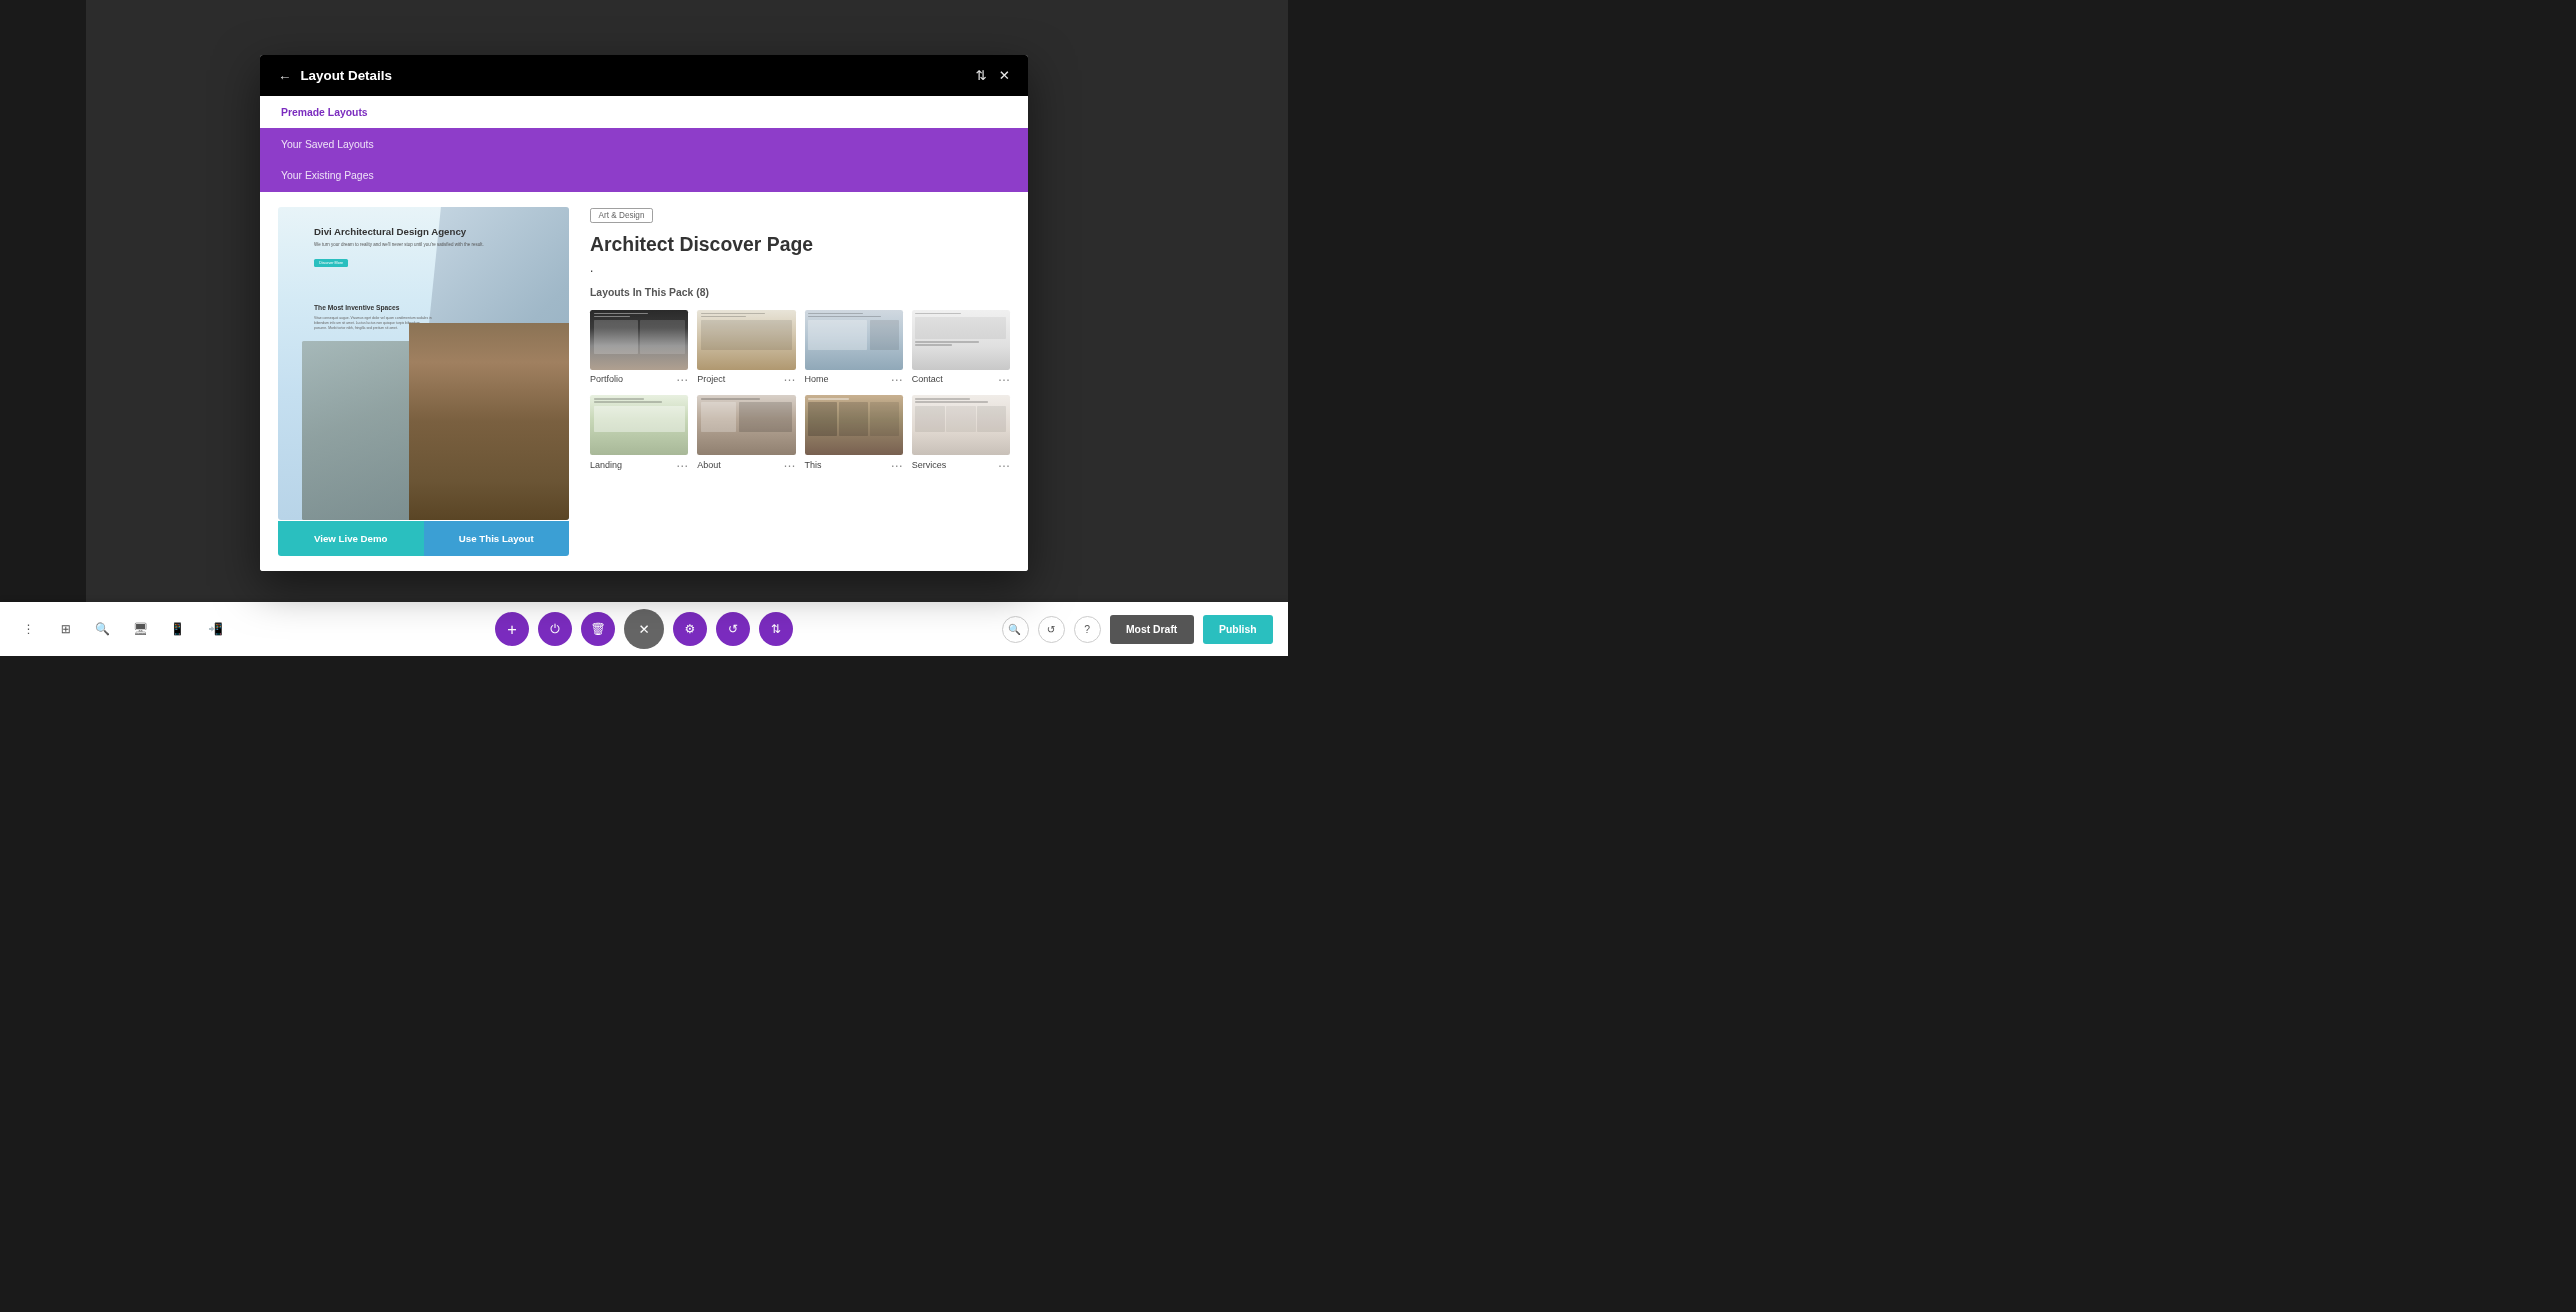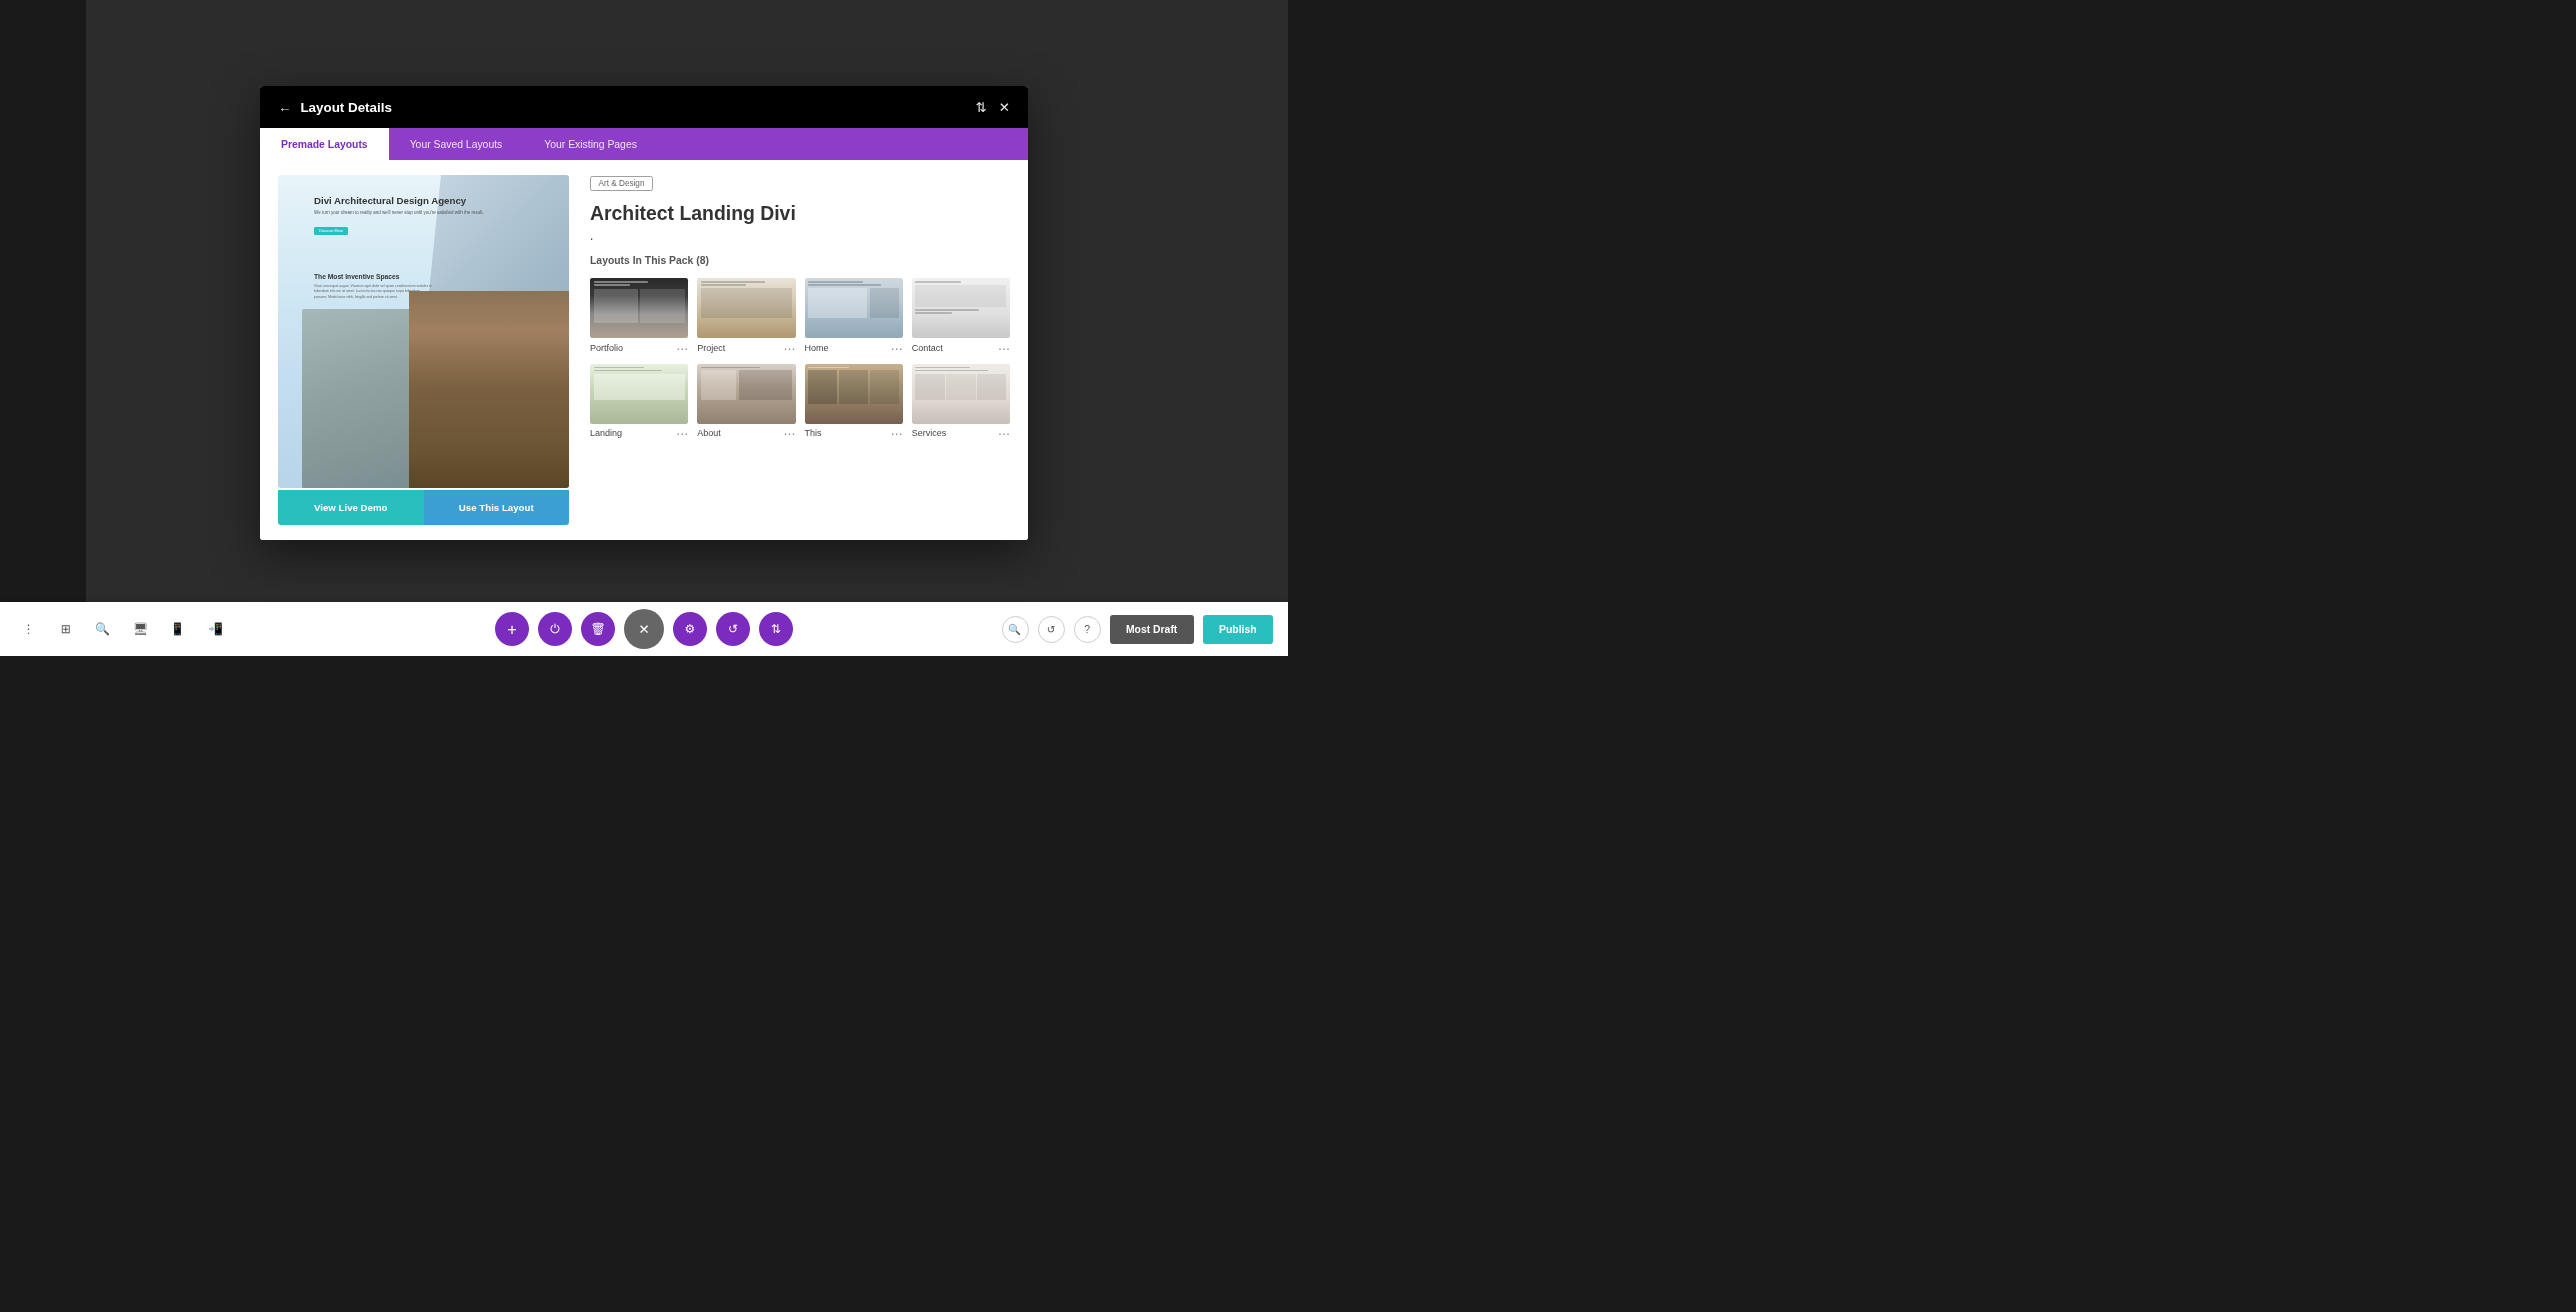--- a/index.html
+++ b/index.html
@@ -68,20 +68,21 @@
       color: #fff;
       cursor: pointer;
       font-size: 13.4px;
       opacity: 0.9;
     }
 
     
     .modal-tabs {
       background: #8e3dc9;
       display: flex;
+      flex-direction: column;
     }
     .tab {
       padding: 10.4px 21px;
       color: #fff;
       cursor: pointer;
       font-size: 10.4px;
       font-weight: 500;
       opacity: 0.85;
       position: relative;
     }
@@ -499,21 +500,21 @@
         </div>
 
         <div class="preview-actions">
           <button class="btn-live-demo">View Live Demo</button>
           <button class="btn-use-layout">Use This Layout</button>
         </div>
       </div>
 
       <div class="info-panel">
         <div class="category-badge">Art &amp; Design</div>
-        <div class="layout-title">Architect Landing Divi</div>
+        <div class="layout-title">Architect Discover Page</div>
         <div class="layout-dot">.</div>
         <div class="layouts-in-pack">Layouts In This Pack (8)</div>
 
         
         <div class="thumbnails-grid">
 
           <div class="thumb-item">
             <div class="thumb-img thumb-img-portfolio">
               <div class="thumb-inner">
                 <div class="thumb-line thumb-line-light" style="width: 60%;"></div>

